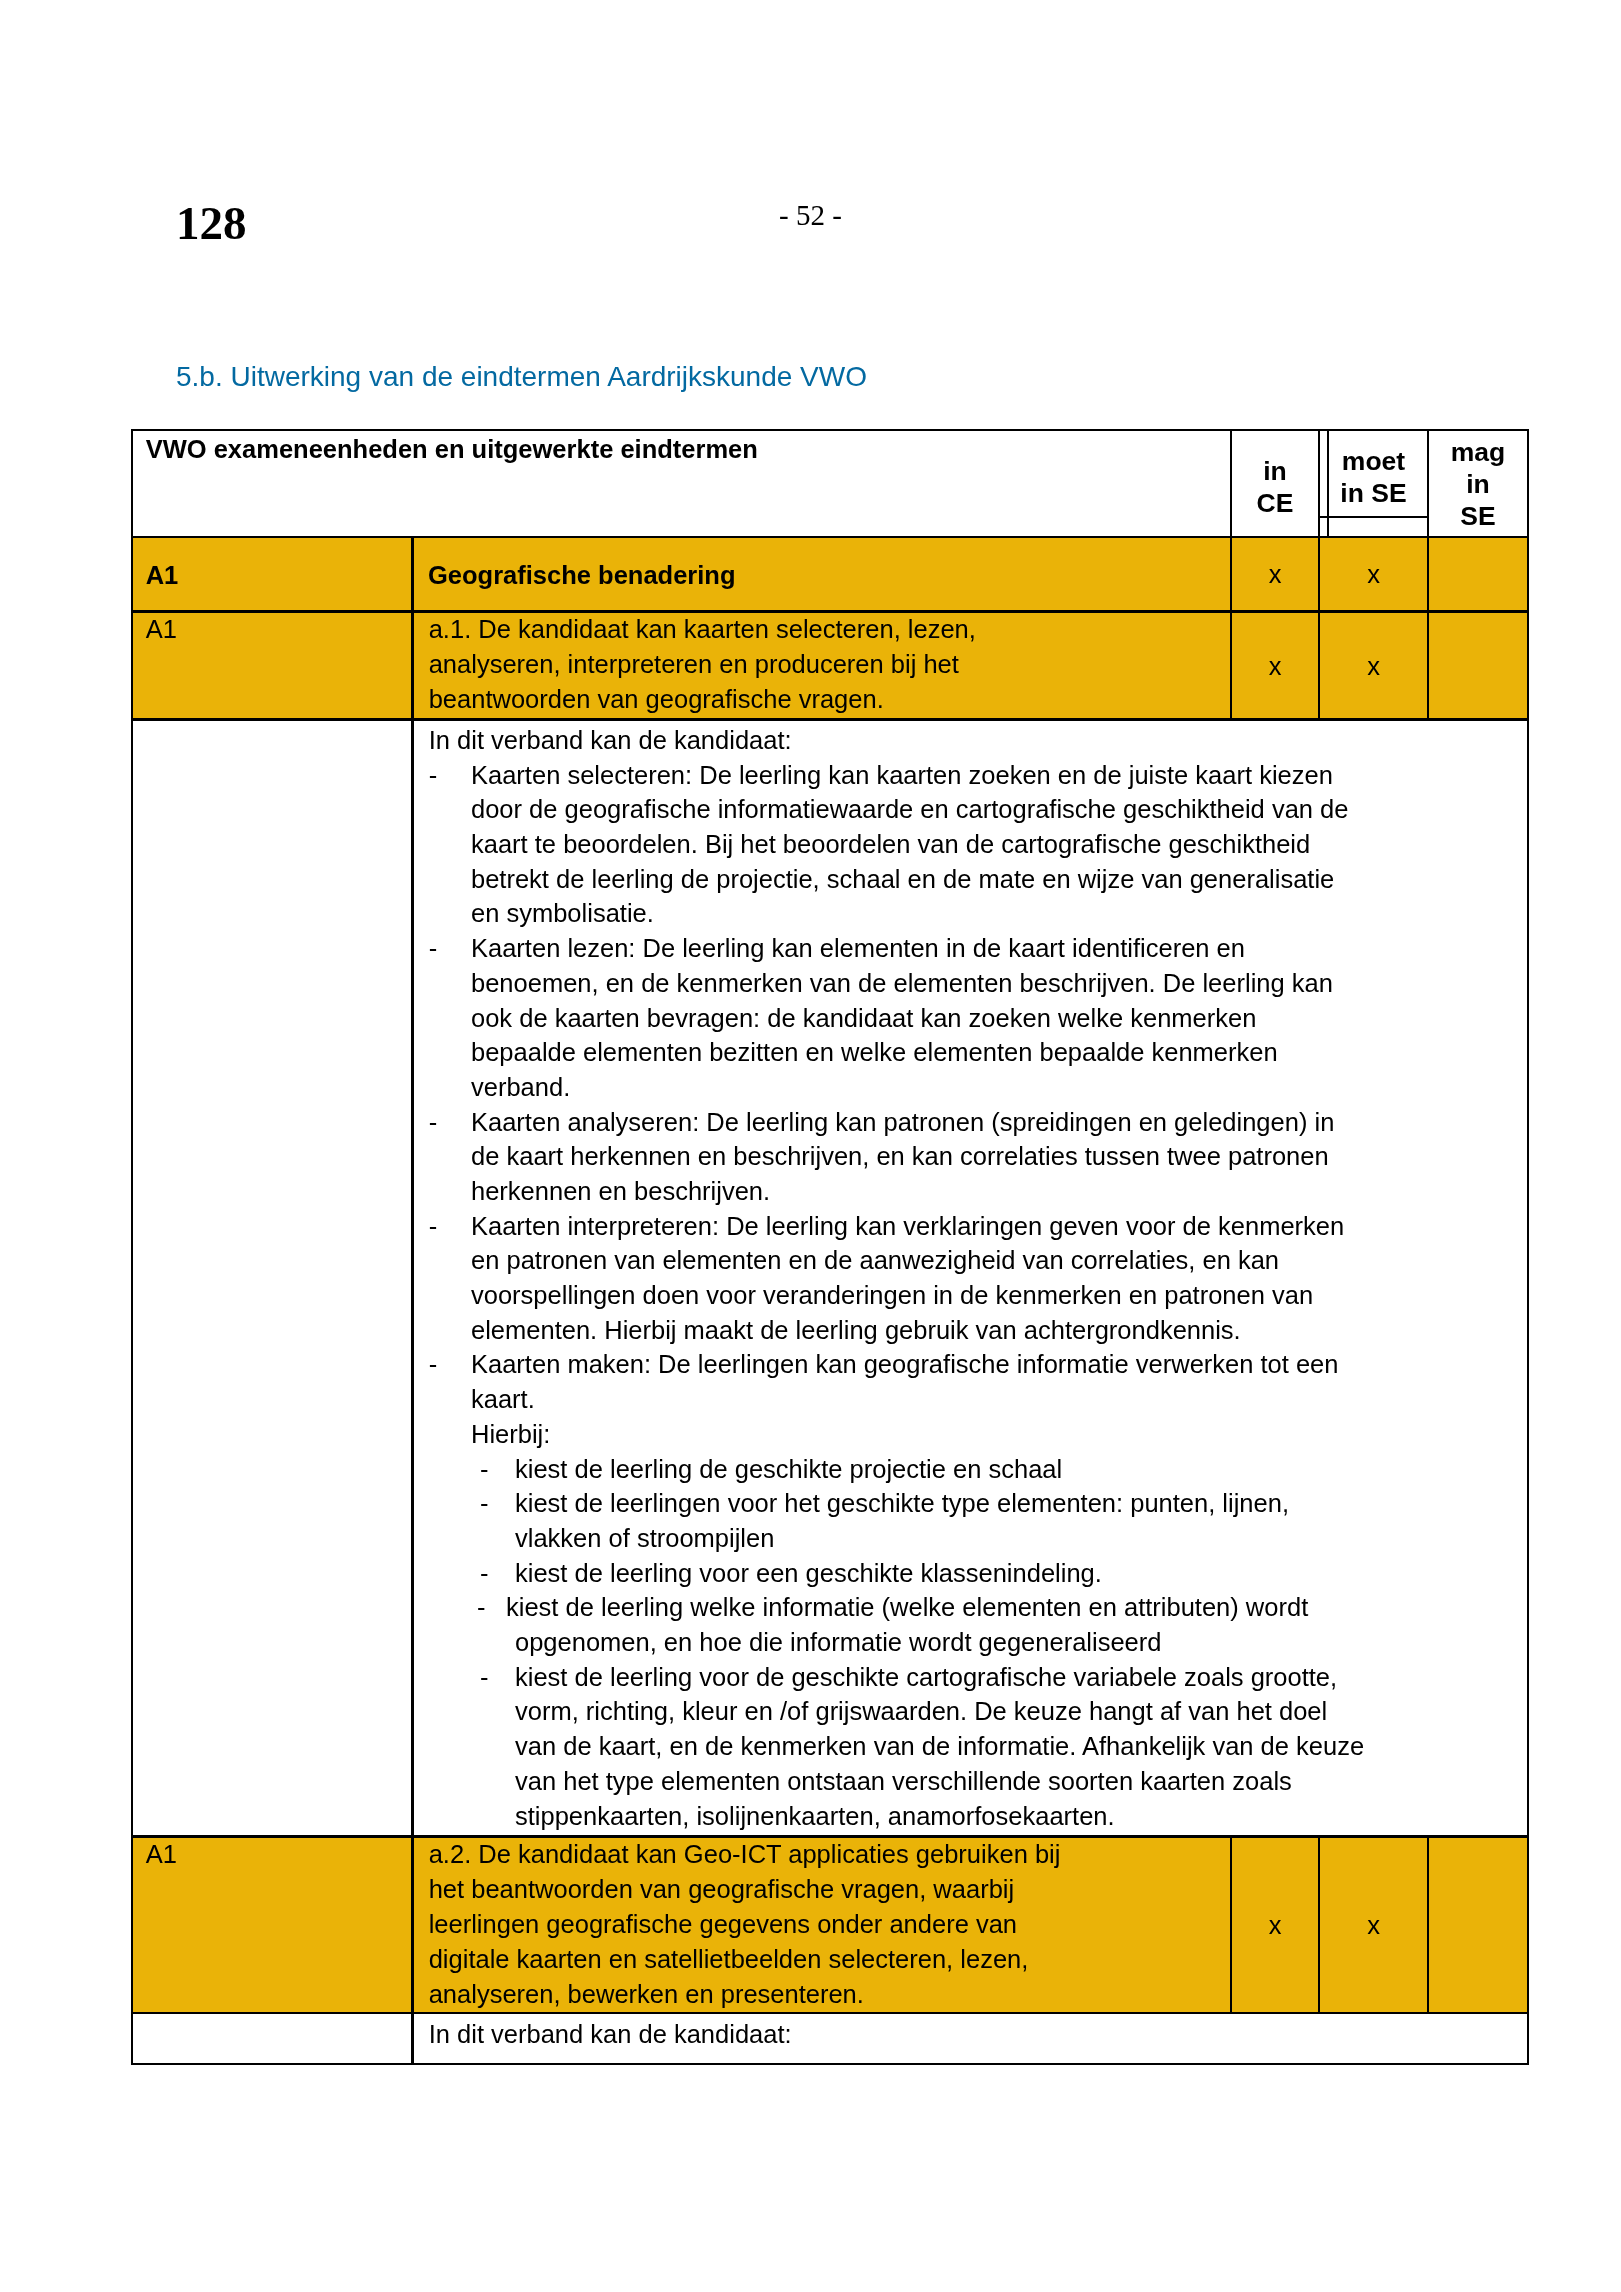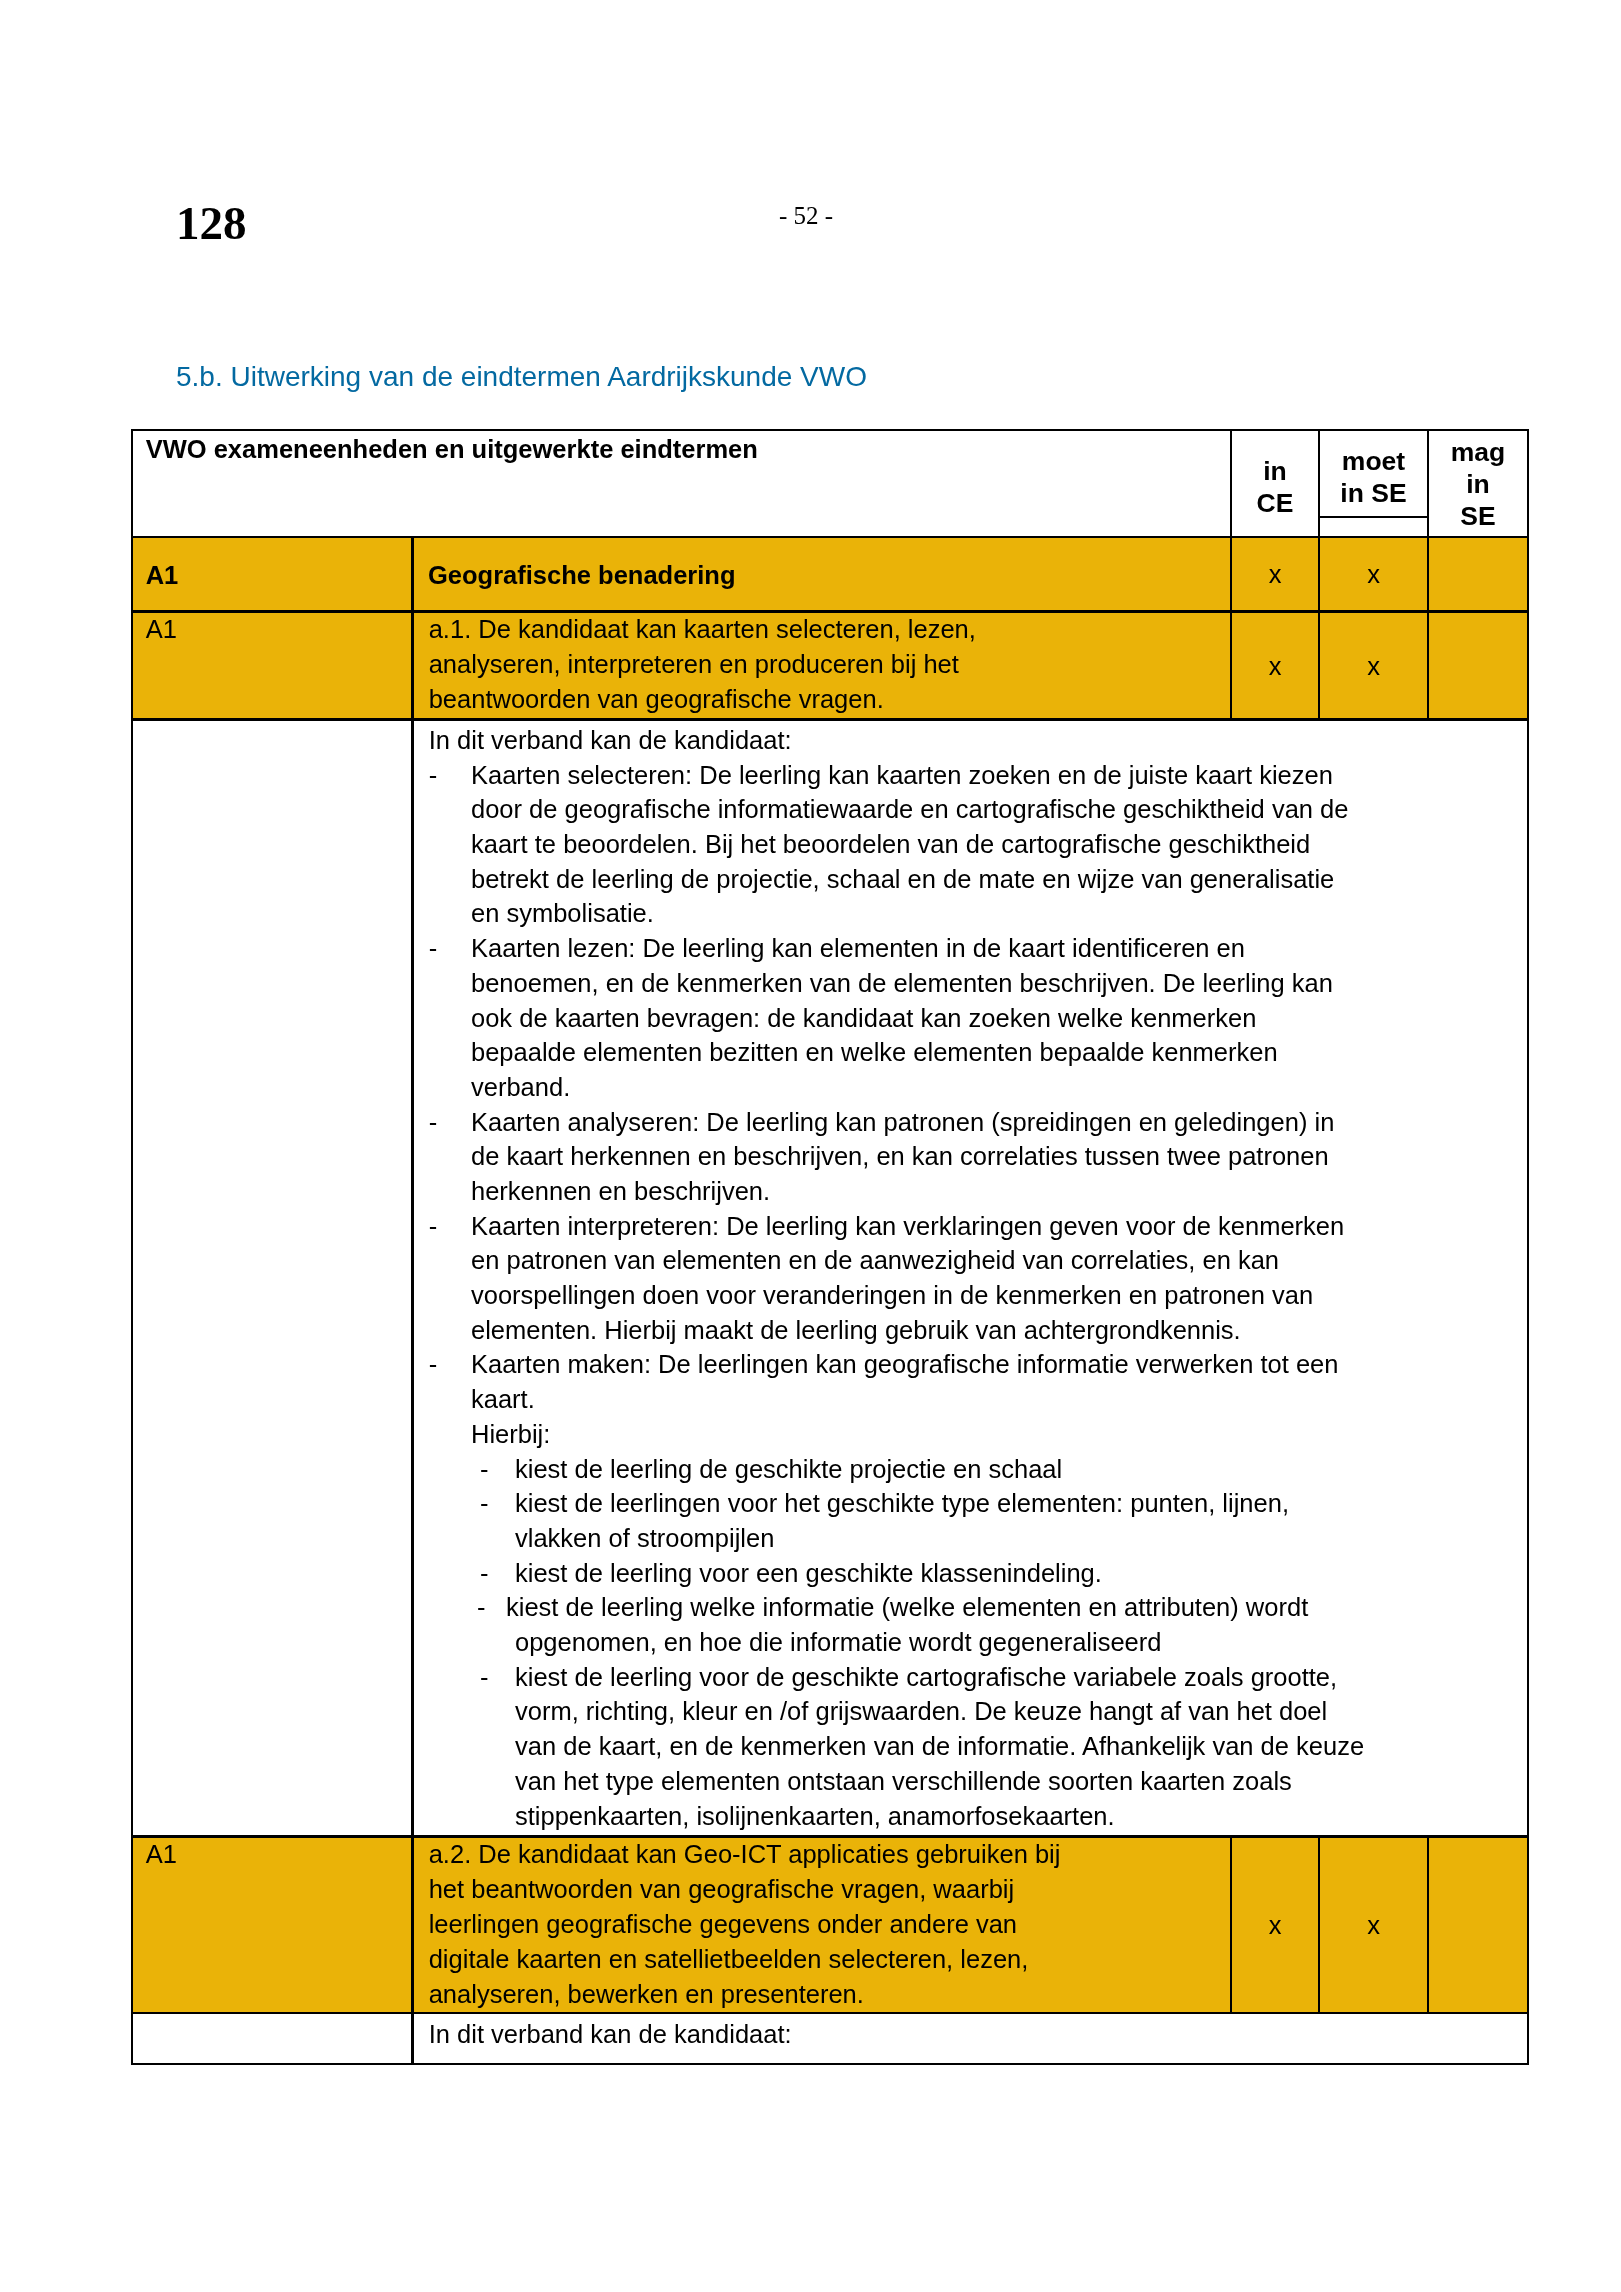--- a/index.html
+++ b/index.html
@@ -2,42 +2,42 @@
 <html><head>
 <meta charset="utf-8">
 <style>
   html, body { margin: 0; padding: 0; background: #ffffff; }
   body { width: 1621px; height: 2293px; position: relative; overflow: hidden;
          font-family: "Liberation Sans", sans-serif; color: #000; }
   .abs { position: absolute; }
   .page-num-left { left: 176px; top: 196px; font-family: "Liberation Serif", serif;
                    font-weight: bold; font-size: 47px; line-height: 55px; }
   .page-num-center { left: 779px; top: 196px; font-family: "Liberation Serif", serif;
-                     font-size: 25px; line-height: 39px; letter-spacing: 0px; }
+                     font-size: 29px; line-height: 39px; letter-spacing: 0px; }
   .section-heading { left: 176px; top: 357px; font-size: 28px; line-height: 39px; color: #0369a1; }
 
   .cell { position: absolute; box-sizing: border-box; border: 2.5px solid #000; overflow: hidden; }
   .gray { background: #eab308; }
   .txt { font-size: 25.5px; line-height: 35px; white-space: pre; }
   .bold { font-weight: bold; }
   .center { display: flex; align-items: center; justify-content: center; text-align: center; }
   .hdr-col { font-weight: bold; font-size: 26.5px; line-height: 32px; text-align: center; white-space: pre; }
   .xmark { font-size: 25.5px; }
   .line { position: absolute; white-space: pre; font-size: 25.5px; line-height: 35px; }
 </style>
 </head>
 <body>
 
 <div class="abs page-num-left">128</div>
 <div class="abs page-num-center">- 52 -</div>
 <div class="abs section-heading">5.b. Uitwerking van de eindtermen Aardrijkskunde VWO</div>
 
 <div>
 
-  <div class="cell" style="left:131px; top:429px; width:1101px; height:109px;">
+  <div class="cell" style="left:131px; top:429px; width:1198px; height:109px;">
     <div class="txt bold" style="position:absolute; left:12.7px; top:1px;">VWO exameneenheden en uitgewerkte eindtermen</div>
   </div>
   <div class="cell center" style="left:1230px; top:429px; width:90px; height:109px;">
     <div class="hdr-col" style="margin-top:7.8px;">in
 CE</div>
   </div>
   <div class="cell center" style="left:1318px; top:429px; width:111px; height:89px;">
     <div class="hdr-col" style="margin-top:7.8px;">moet
 in SE</div>
   </div>

